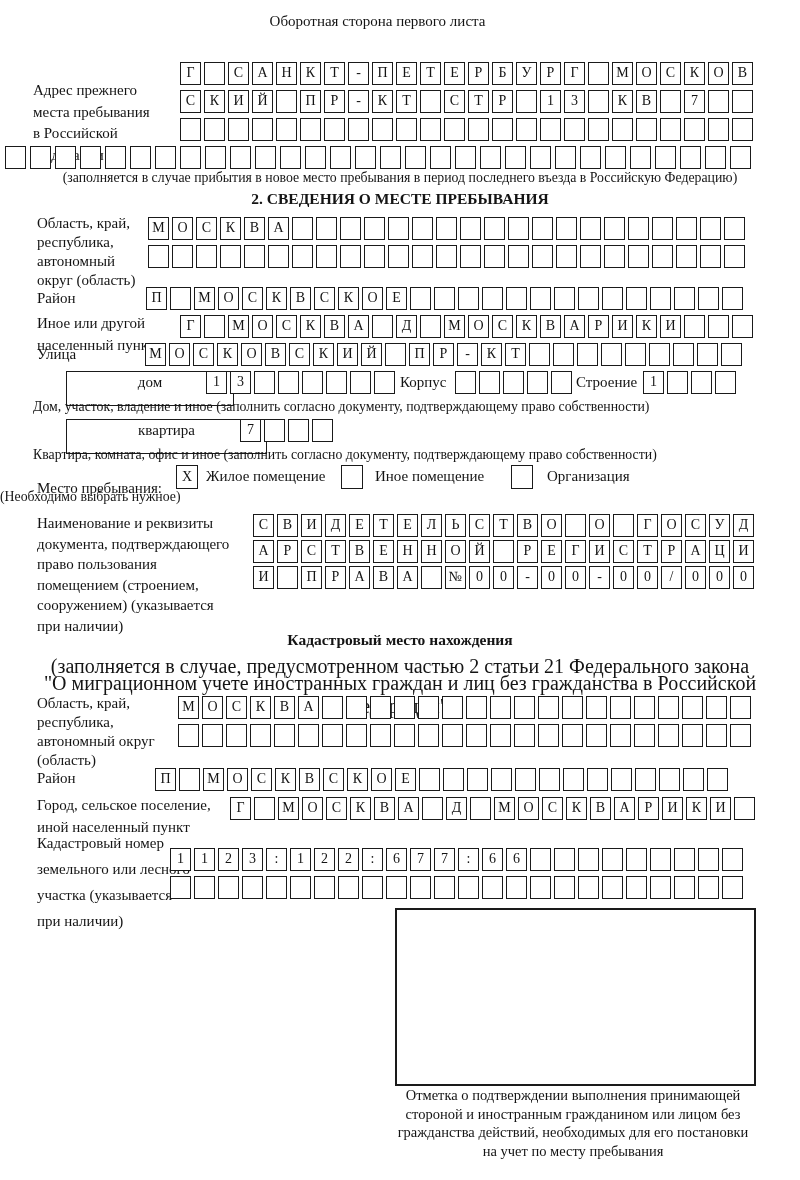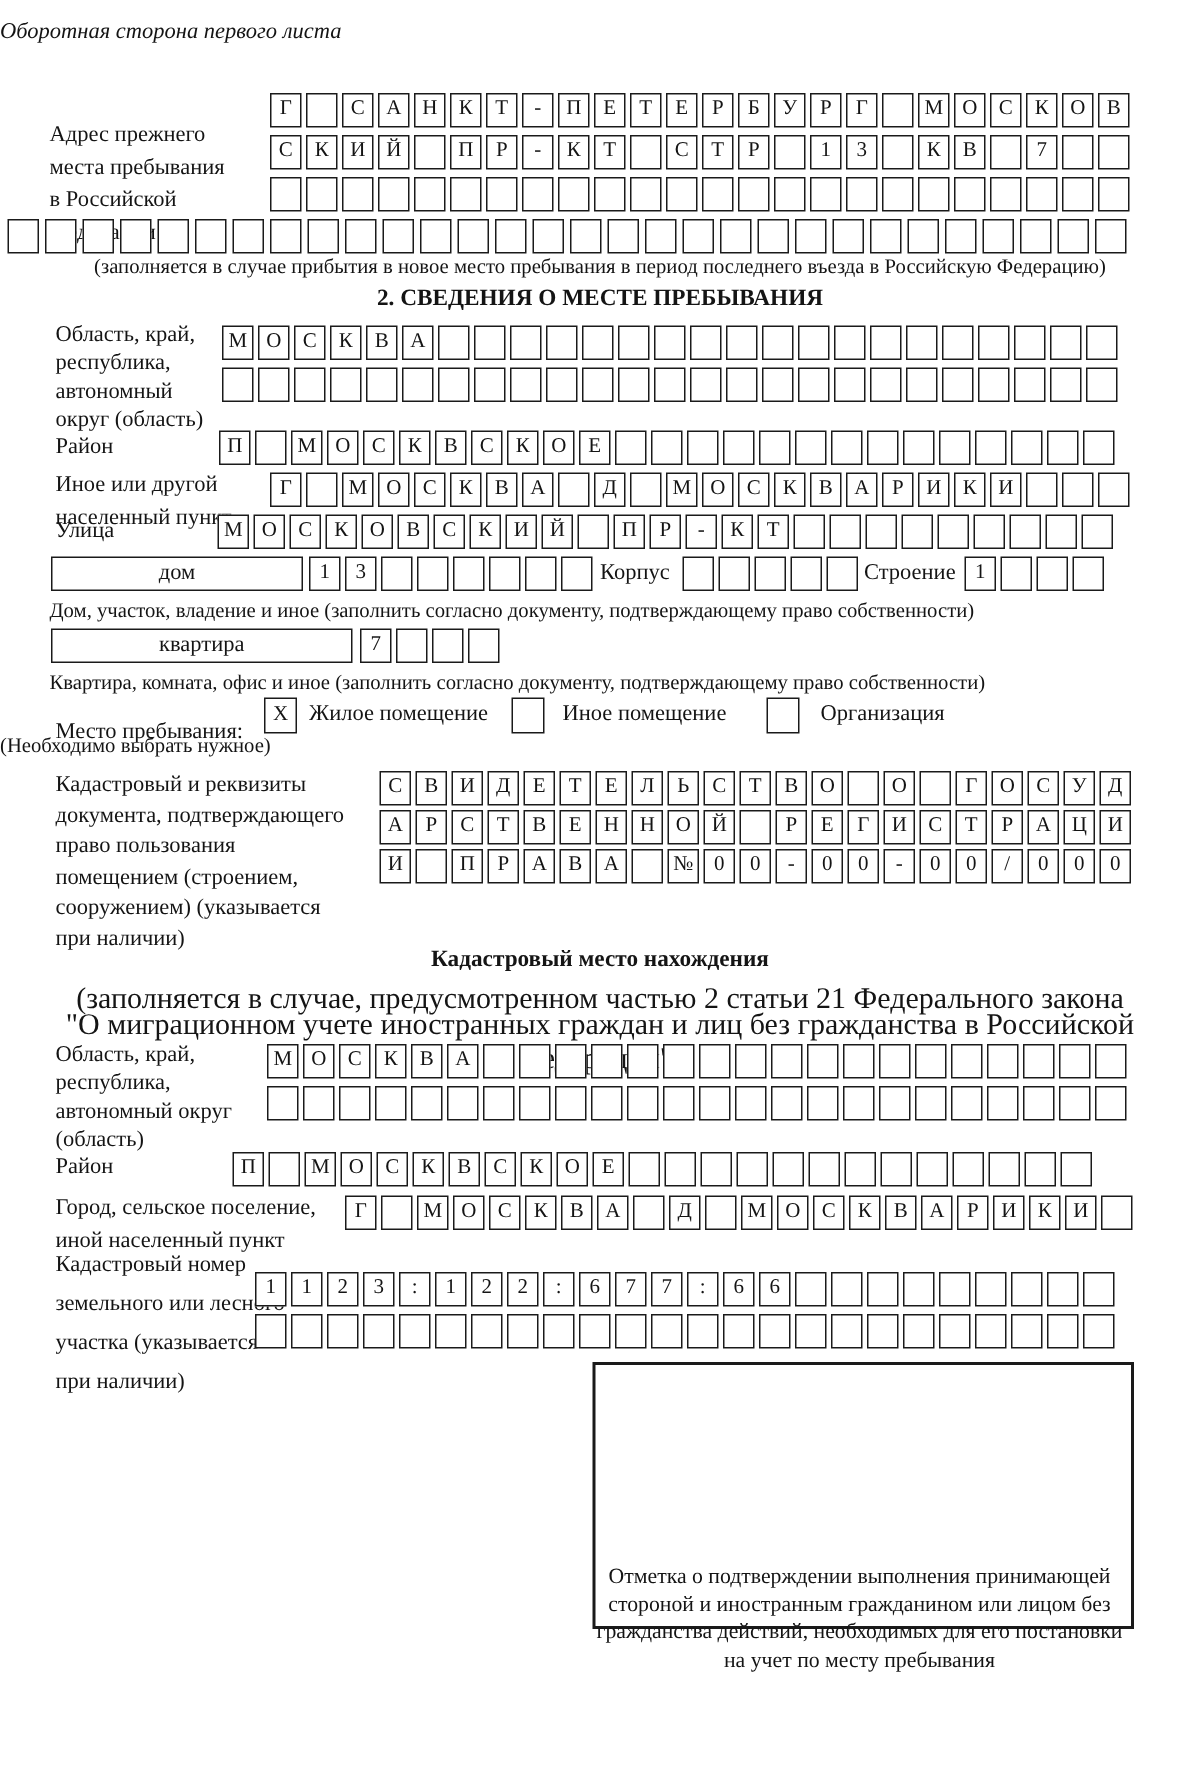--- a/index.html
+++ b/index.html
@@ -10,32 +10,32 @@
   }
   .lbl{position:absolute;font-size:15px;white-space:nowrap;}
   .grid{position:absolute;white-space:nowrap;height:23px;}
   .cell{
     display:inline-block;box-sizing:border-box;width:21px;height:23px;
     border:1.6px solid #1a1a1a;margin-right:3px;font-size:14px;line-height:20px;
     text-align:center;vertical-align:top;background:#fff;
   }
   .wide .cell{margin-right:4px;}
   .fieldbox{
-    position:absolute;box-sizing:border-box;height:23px;border:1.6px solid #1a1a1a;
-    text-align:center;font-size:15px;line-height:21px;background:#fff;
+    position:absolute;box-sizing:border-box;height:35px;border:1.6px solid #1a1a1a;
+    text-align:center;font-size:15px;line-height:21px;background:#fff;margin-left:32px;
   }
   .cbx{
     position:absolute;box-sizing:border-box;width:22px;height:24px;border:1.6px solid #1a1a1a;
     text-align:center;font-size:14px;line-height:21px;background:#fff;
   }
   .caption{position:absolute;font-size:13.8px;white-space:nowrap;}
   .fullc{left:0;width:800px;text-align:center;white-space:normal;}
   .title{position:absolute;left:0;width:800px;text-align:center;font-weight:bold;font-size:15.5px;}
   .note{position:absolute;font-size:20px;left:0;width:800px;text-align:center;}
-  .sidenote{position:absolute;left:0;top:13px;width:755px;text-align:left;font-size:15px;font-style:italic;}
+  .sidenote{position:absolute;left:0;top:13px;width:755px;text-align:center;font-size:15px;}
   .stampbox{position:absolute;border:2px solid #1a1a1a;background:#fff;}
   .stampcap{position:absolute;font-size:14.5px;line-height:18.5px;text-align:center;}
 </style>
 </head>
 <body>
 
 <div class="sidenote">Оборотная сторона первого листа</div>
 
 <div class="lbl" style="left:33px;top:63px;line-height:21.5px;margin-top:17px;">
     <div>Адрес прежнего</div>
@@ -87,21 +87,21 @@
 <div class="lbl" style="left:37px;top:480px;">Место пребывания:</div>
 <div class="cbx" style="left:176px;top:465px;">X</div>
 <div class="lbl" style="left:206px;top:468px;">Жилое помещение</div>
 <div class="cbx" style="left:341px;top:465px;"></div>
 <div class="lbl" style="left:375px;top:468px;">Иное помещение</div>
 <div class="cbx" style="left:511px;top:465px;"></div>
 <div class="lbl" style="left:547px;top:468px;">Организация</div>
 <div class="caption" style="left:0;top:489px;width:680px;text-align:left;white-space:normal;">(Необходимо выбрать нужное)</div>
 
 <div class="lbl" style="left:37px;top:513px;line-height:20.5px;">
-    <div>Кадастровый и реквизиты</div>
+    <div>Наименование и реквизиты</div>
     <div>документа, подтверждающего</div>
     <div>право пользования</div>
     <div>помещением (строением,</div>
     <div>сооружением) (указывается</div>
     <div>при наличии)</div>
   </div>
 <div class="grid" style="left:253px;top:514px;"><span class="cell">С</span><span class="cell">В</span><span class="cell">И</span><span class="cell">Д</span><span class="cell">Е</span><span class="cell">Т</span><span class="cell">Е</span><span class="cell">Л</span><span class="cell">Ь</span><span class="cell">С</span><span class="cell">Т</span><span class="cell">В</span><span class="cell">О</span><span class="cell"></span><span class="cell">О</span><span class="cell"></span><span class="cell">Г</span><span class="cell">О</span><span class="cell">С</span><span class="cell">У</span><span class="cell">Д</span></div>
 <div class="grid" style="left:253px;top:540px;"><span class="cell">А</span><span class="cell">Р</span><span class="cell">С</span><span class="cell">Т</span><span class="cell">В</span><span class="cell">Е</span><span class="cell">Н</span><span class="cell">Н</span><span class="cell">О</span><span class="cell">Й</span><span class="cell"></span><span class="cell">Р</span><span class="cell">Е</span><span class="cell">Г</span><span class="cell">И</span><span class="cell">С</span><span class="cell">Т</span><span class="cell">Р</span><span class="cell">А</span><span class="cell">Ц</span><span class="cell">И</span></div>
 <div class="grid" style="left:253px;top:566px;"><span class="cell">И</span><span class="cell"></span><span class="cell">П</span><span class="cell">Р</span><span class="cell">А</span><span class="cell">В</span><span class="cell">А</span><span class="cell"></span><span class="cell">№</span><span class="cell">0</span><span class="cell">0</span><span class="cell">-</span><span class="cell">0</span><span class="cell">0</span><span class="cell">-</span><span class="cell">0</span><span class="cell">0</span><span class="cell">/</span><span class="cell">0</span><span class="cell">0</span><span class="cell">0</span></div>
 
@@ -130,18 +130,18 @@
 <div class="lbl" style="left:37px;top:830px;line-height:26px;">
     <div>Кадастровый номер</div>
     <div>земельного или лесного</div>
     <div>участка (указывается</div>
     <div>при наличии)</div>
   </div>
 <div class="grid" style="left:170px;top:848px;"><span class="cell">1</span><span class="cell">1</span><span class="cell">2</span><span class="cell">3</span><span class="cell">:</span><span class="cell">1</span><span class="cell">2</span><span class="cell">2</span><span class="cell">:</span><span class="cell">6</span><span class="cell">7</span><span class="cell">7</span><span class="cell">:</span><span class="cell">6</span><span class="cell">6</span><span class="cell"></span><span class="cell"></span><span class="cell"></span><span class="cell"></span><span class="cell"></span><span class="cell"></span><span class="cell"></span><span class="cell"></span><span class="cell"></span></div>
 <div class="grid" style="left:170px;top:876px;"><span class="cell"></span><span class="cell"></span><span class="cell"></span><span class="cell"></span><span class="cell"></span><span class="cell"></span><span class="cell"></span><span class="cell"></span><span class="cell"></span><span class="cell"></span><span class="cell"></span><span class="cell"></span><span class="cell"></span><span class="cell"></span><span class="cell"></span><span class="cell"></span><span class="cell"></span><span class="cell"></span><span class="cell"></span><span class="cell"></span><span class="cell"></span><span class="cell"></span><span class="cell"></span><span class="cell"></span></div>
 
 <div class="stampbox" style="left:395px;top:908px;width:357px;height:174px;"></div>
-<div class="stampcap" style="left:378px;top:1042px;width:390px;font-family:Liberation Serif, serif;">
+<div class="stampcap" style="left:378px;top:1086px;width:390px;font-family:Liberation Serif, serif;">
     <div>Отметка о подтверждении выполнения принимающей</div>
     <div>стороной и иностранным гражданином или лицом без</div>
     <div>гражданства действий, необходимых для его постановки</div>
     <div>на учет по месту пребывания</div>
   </div>
 
 </body></html>

